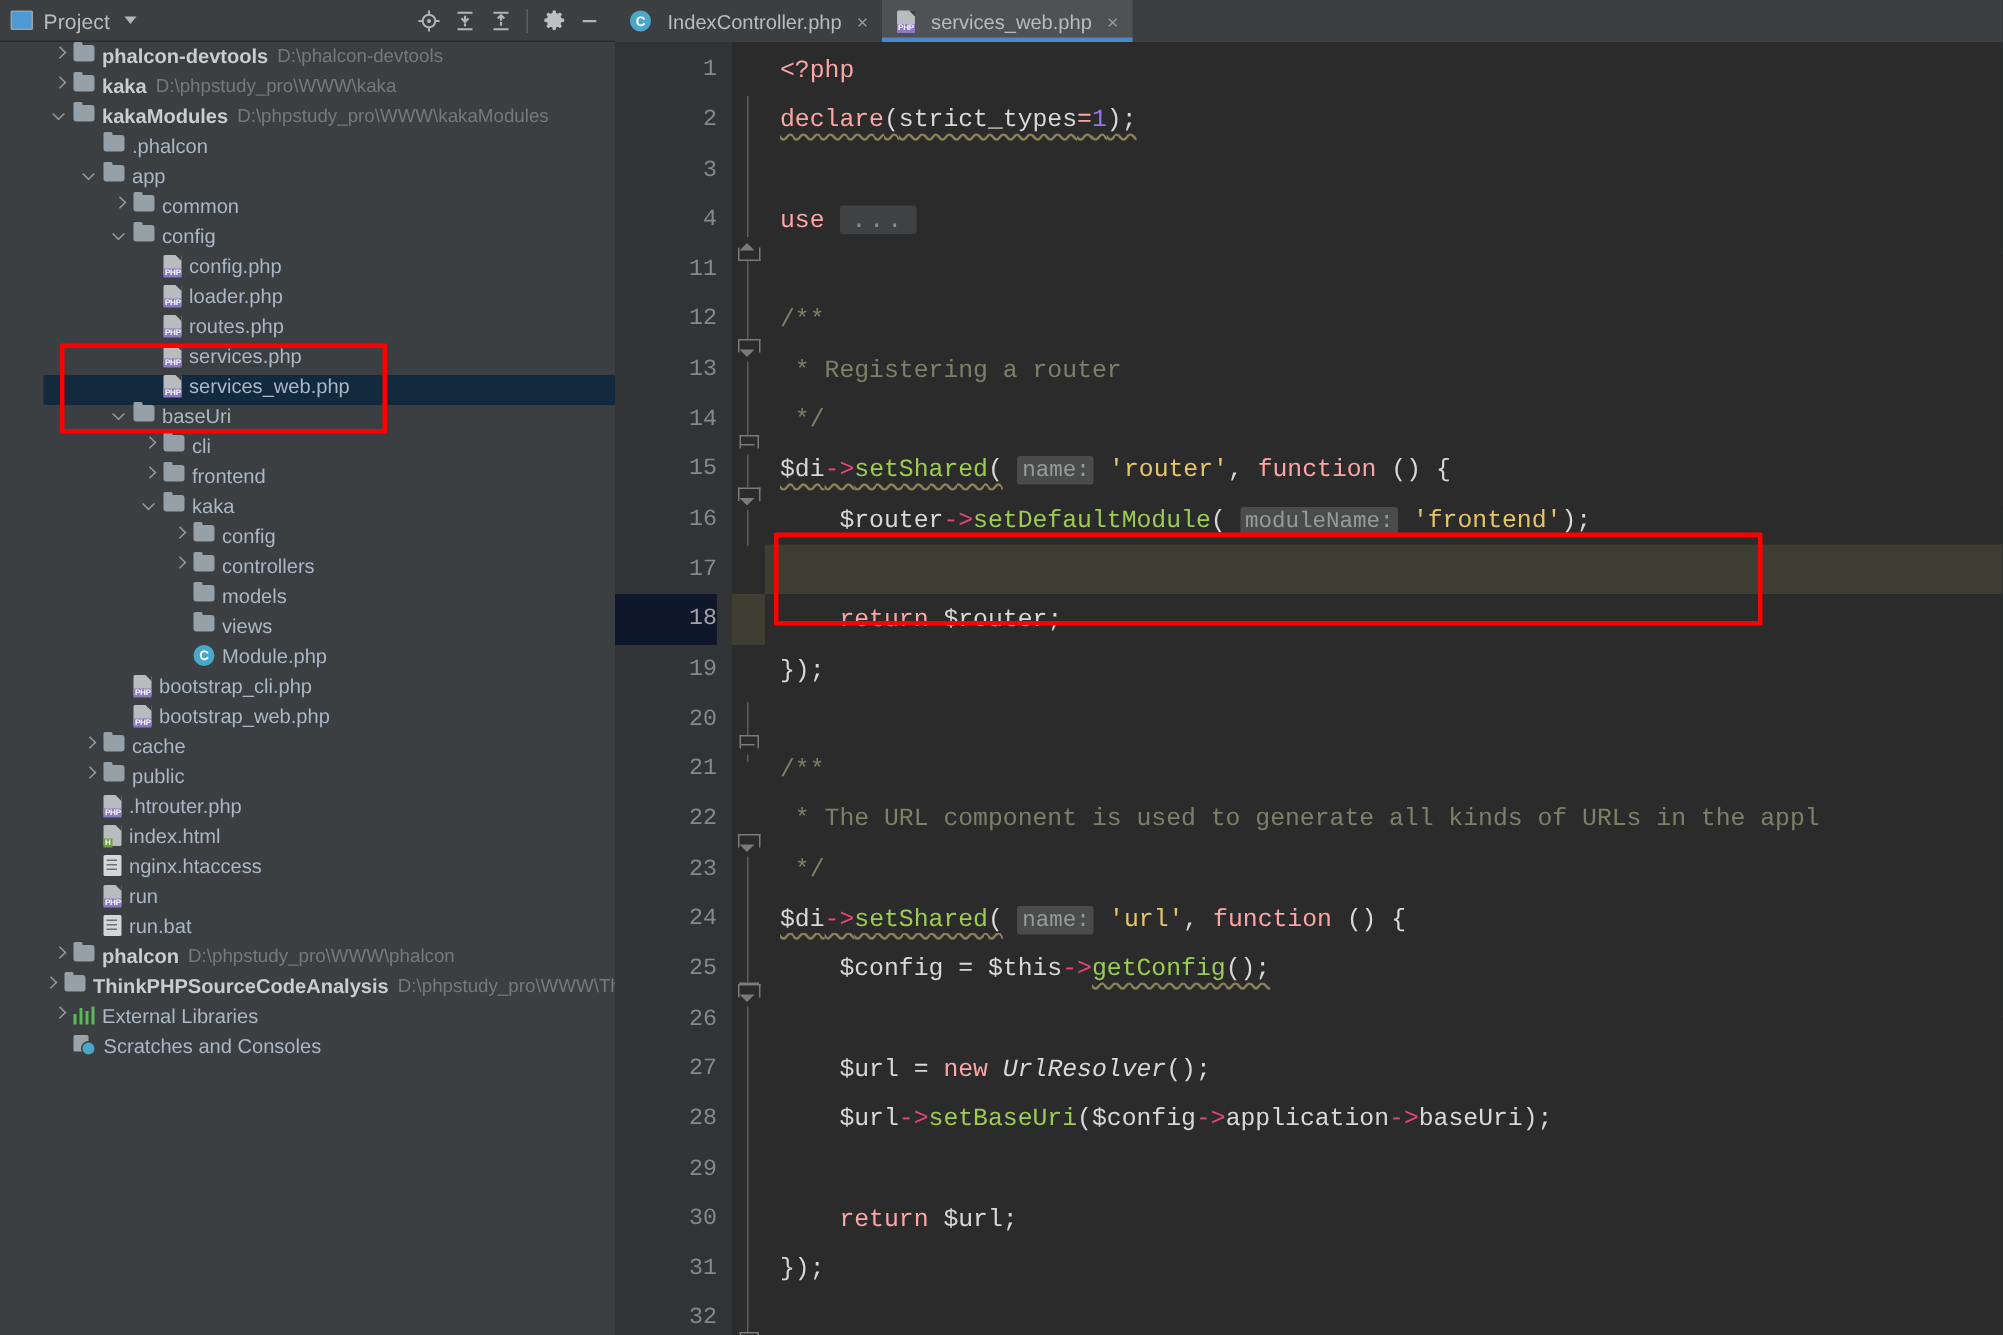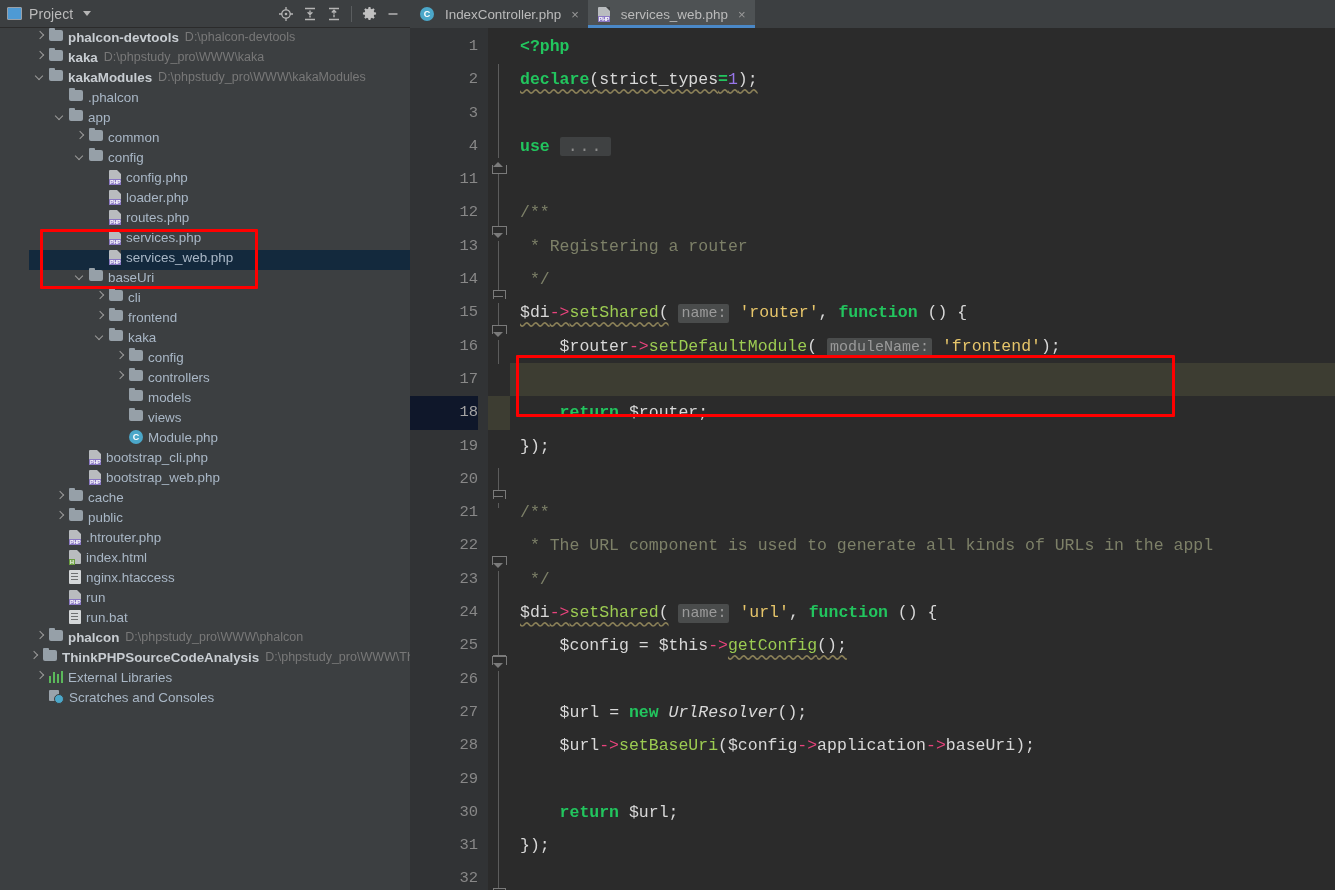--- a/index.html
+++ b/index.html
@@ -215,21 +215,21 @@
     flex: 1; position: relative; padding-top: 2px; overflow: hidden;
     font-family: "Liberation Mono", monospace; font-size: 16.5px;
   }
   .cline {
     height: 33.3px; line-height: 33.3px; white-space: pre; padding-left: 10px;
     color: #a9b7c6;
   }
   .cline.cur { background: #3d3d32; }
 
   
-  .kw   { color: #22c55e; font-weight: bold; }
+  .kw   { color: #fca5a5; }
   .fn   { color: #9ccc52; }
   .str  { color: #e6c56a; }
   .num  { color: #9876ea; }
   .var  { color: #d8d8d8; }
   .cls  { color: #d8d8d8; font-style: italic; }
   .cmt  { color: #7d8068; }
   .op   { color: #d8d8d8; }
   .arrow-op { color: #e8437c; }
   .hint {
     background: #4a4c4c; color: #9a9a9a; border-radius: 2px;

